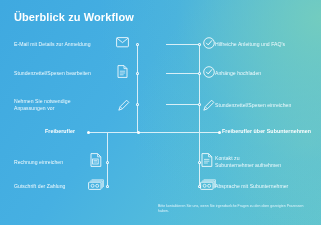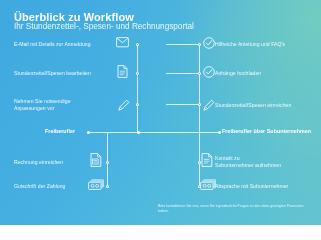--- a/index.html
+++ b/index.html
@@ -64,22 +64,20 @@
     font-size:3.5px;line-height:4.6px;color:#dff4fb;
     letter-spacing:0.02px;
   }
 </style>
 </head>
 <body>
 
 <div id="stage">
 
   <div class="t" id="title">Überblick zu Workflow</div>
-  <div class="t" id="sub">Ihr Stundenzettel-,
-Spesen- und Rechnungsportal</div>
 
   <div class="vline" style="left:137px;top:44px;height:88px;"></div>
 
   <div class="vline" style="left:199px;top:44px;height:88px;"></div>
 
   <div class="hline" style="left:166px;top:44px;width:33px;"></div>
 
   <div class="hline" style="left:166px;top:73px;width:33px;"></div>
 
   <div class="hline" style="left:166px;top:104px;width:33px;"></div>

